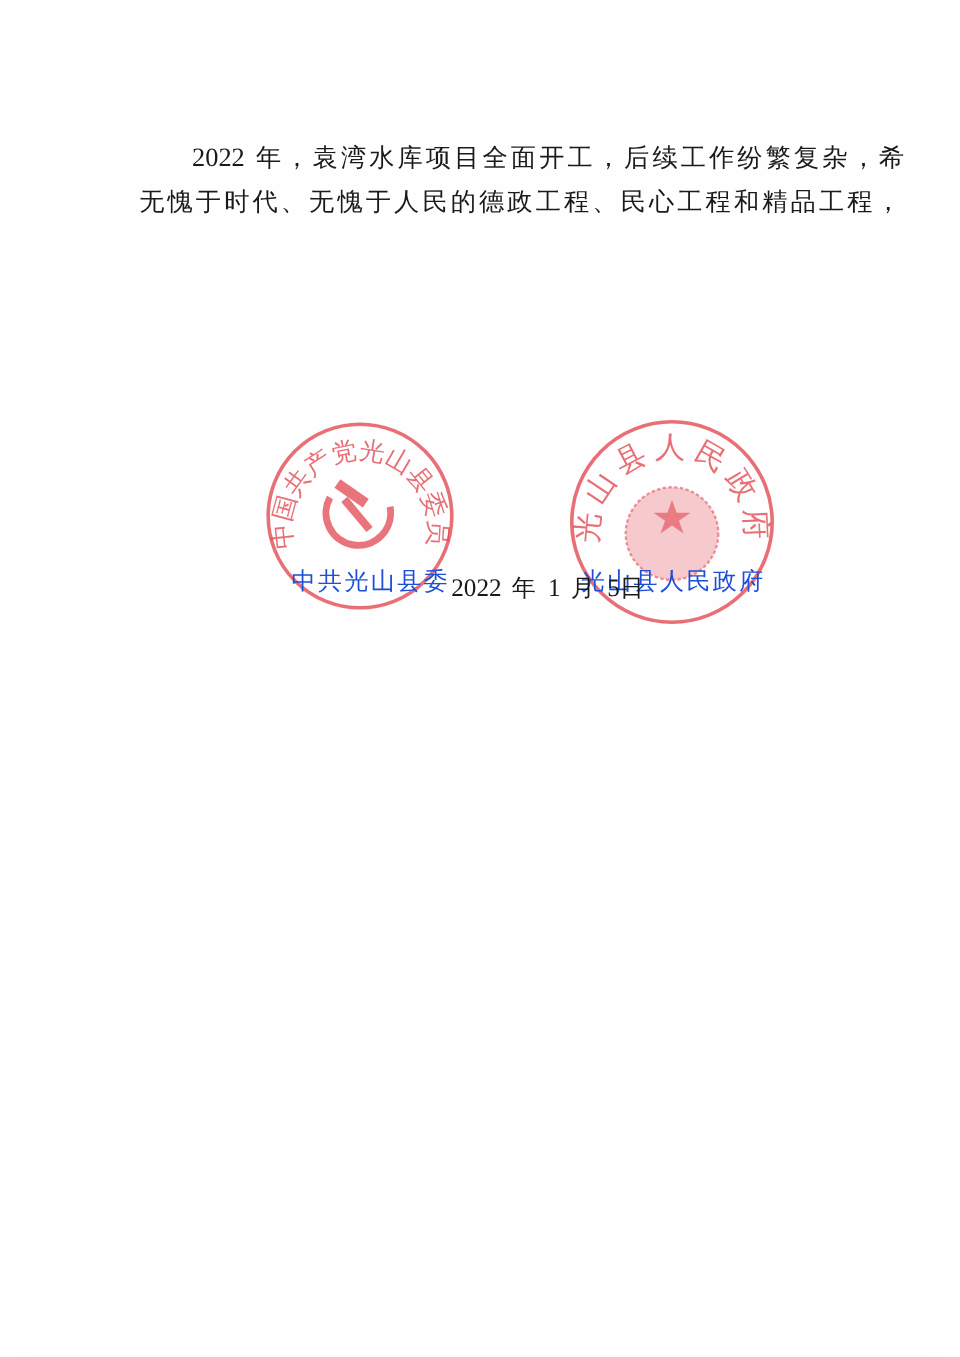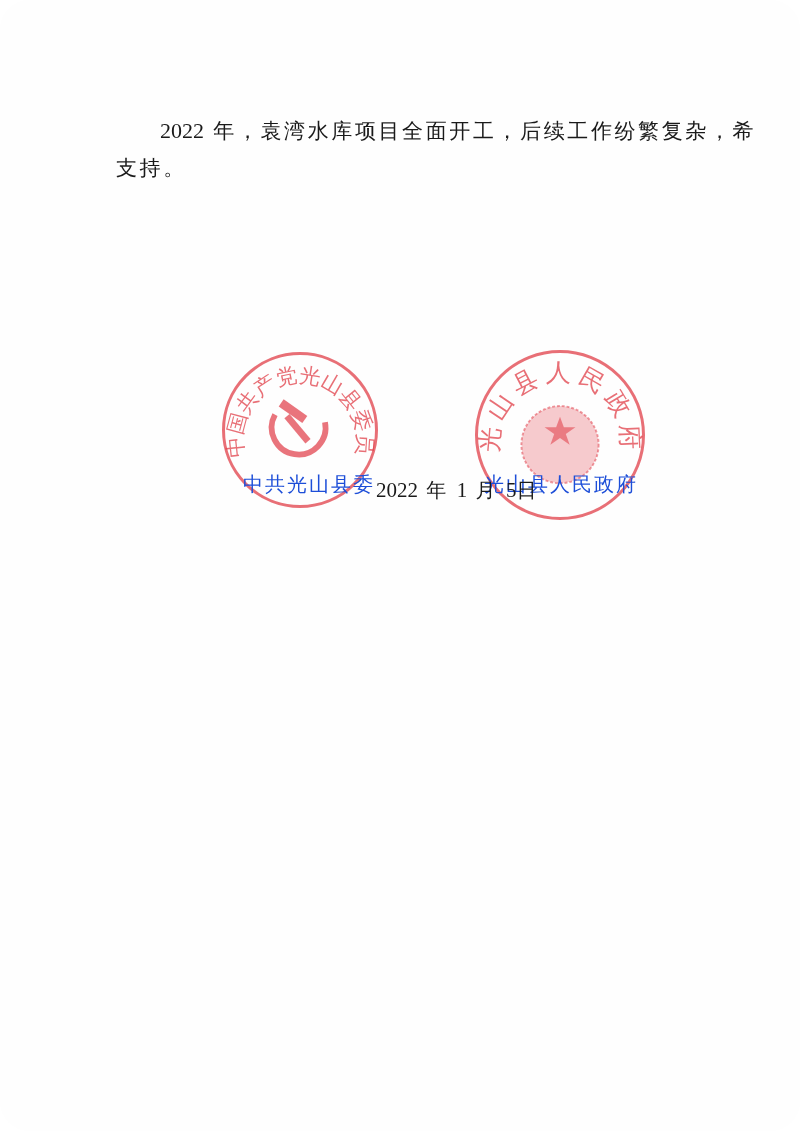--- a/index.html
+++ b/index.html
@@ -81,21 +81,21 @@
     }
     .date .num { font-family: "Liberation Serif", serif; font-size: 21px; letter-spacing: 0; }
   </style>
 </head>
 <body>
 
 <div class="page">
 
   <div class="body-text">
     <span class="line indent"><span class="year">2022</span><span> 年，袁湾水库项目全面开工，后续工作纷繁复杂，希</span></span>
-    <span class="line">支持。</span>
+    <span class="line">无愧于时代、无愧于人民的德政工程、民心工程和精品工程，</span>
   </div>
 
   <div class="seal party">
     <svg viewBox="0 0 156 156">
       <defs>
         <path id="arcParty" d="M 22 110 A 60 60 0 1 1 134 110"></path>
       </defs>
       <text class="seal-text"><textPath href="#arcParty" startOffset="2%">中国共产党光山县委员会</textPath></text>
 
       <g fill="none" stroke="rgba(226,70,80,0.75)" stroke-width="6">

